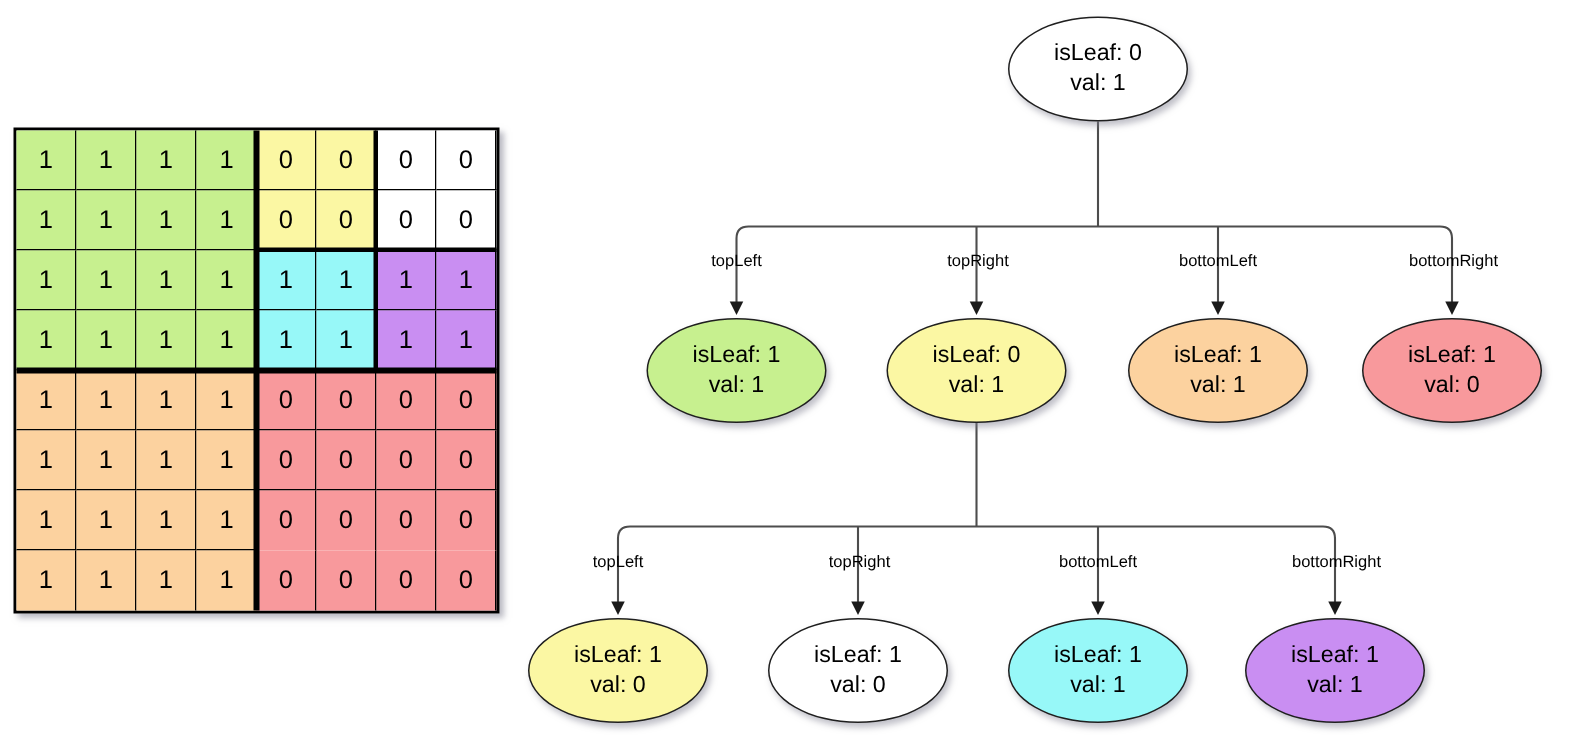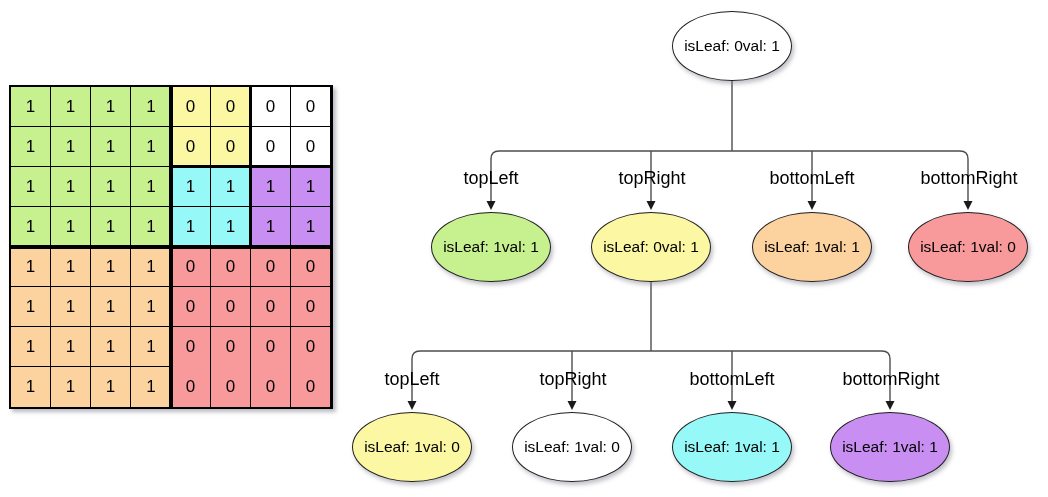--- a/index.html
+++ b/index.html
@@ -30,28 +30,28 @@
   .ql.vmid{left:158px;top:0;width:4px;height:320px;}
   .ql.hmid{top:158px;left:0;height:4px;width:320px;}
   .ql.vsub{left:238px;top:0;width:3px;height:160px;}
   .ql.hsub{top:78px;left:160px;height:3px;width:160px;}
 
   
   svg.connectors{position:absolute;left:0;top:0;}
   .node{
     position:absolute;width:120px;height:70px;
     border:1.2px solid #1f1f1f;border-radius:50%;
-    display:flex;flex-direction:row;align-items:center;justify-content:center;
+    display:flex;flex-direction:column;align-items:center;justify-content:center;
     font-size:15.5px;line-height:20px;text-align:center;
     box-shadow:2px 3px 4px rgba(130,130,145,.5);
     box-sizing:border-box;background:#fff;z-index:3;
   }
   .edge-label{
     position:absolute;transform:translateX(-50%);
-    font-size:18px;white-space:nowrap;z-index:4;
+    font-size:11px;white-space:nowrap;z-index:4;
   }
 </style>
 </head>
 <body>
 
 <div class="stage">
 
   <div class="grid" id="grid">
     <div class="ql vmid"></div>
     <div class="ql hmid"></div>

